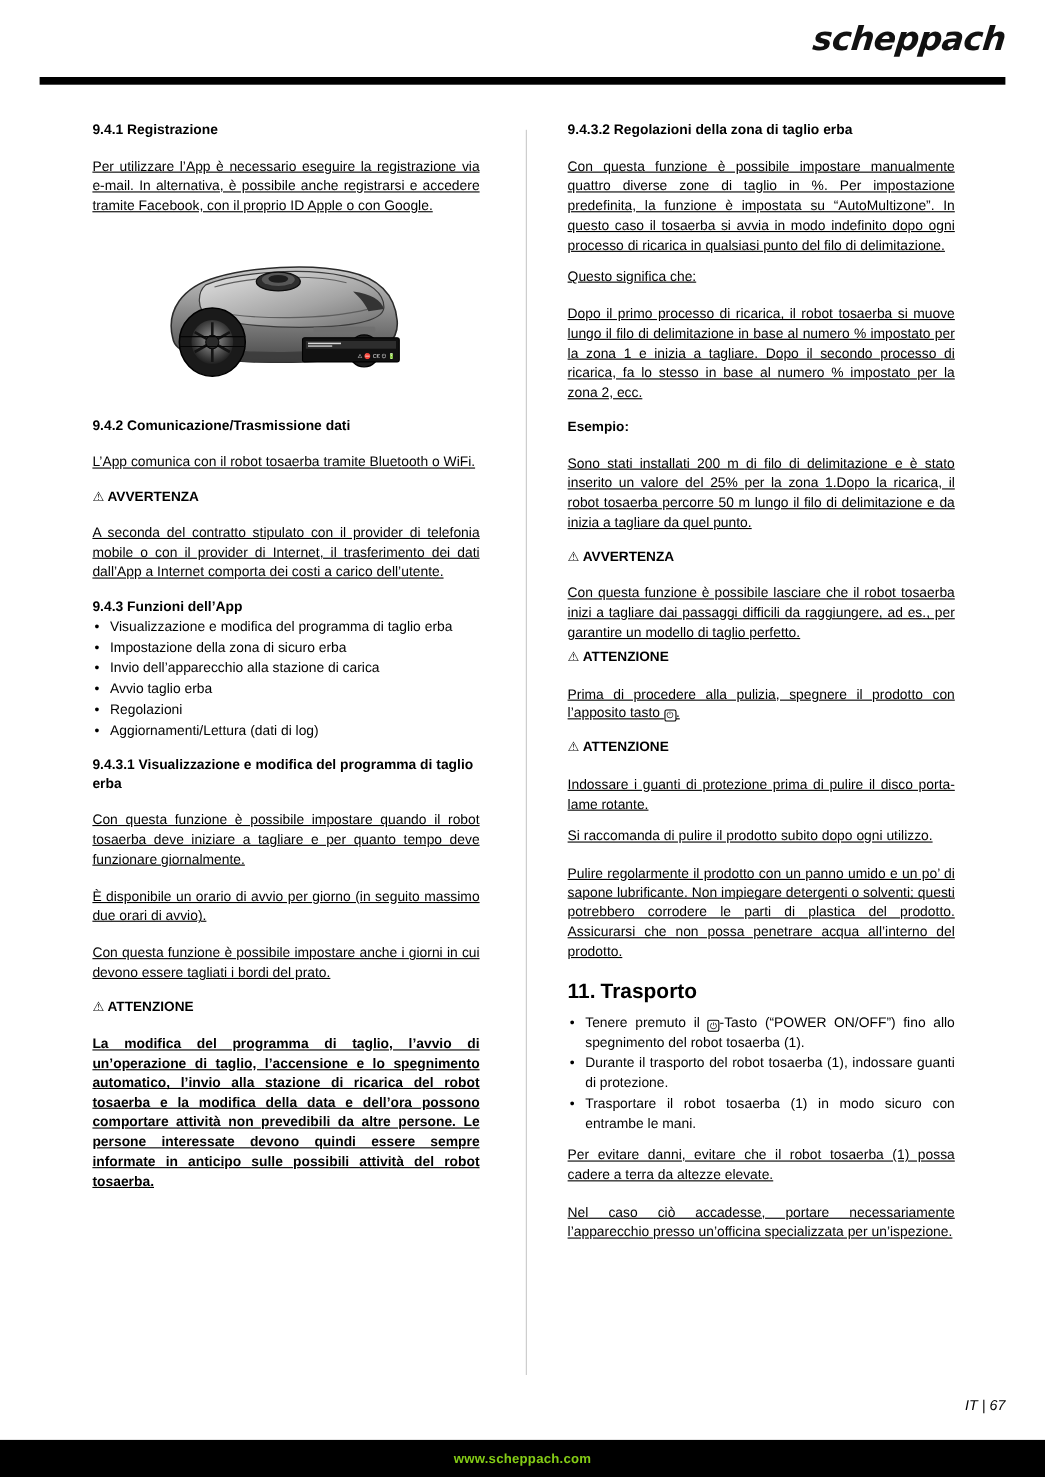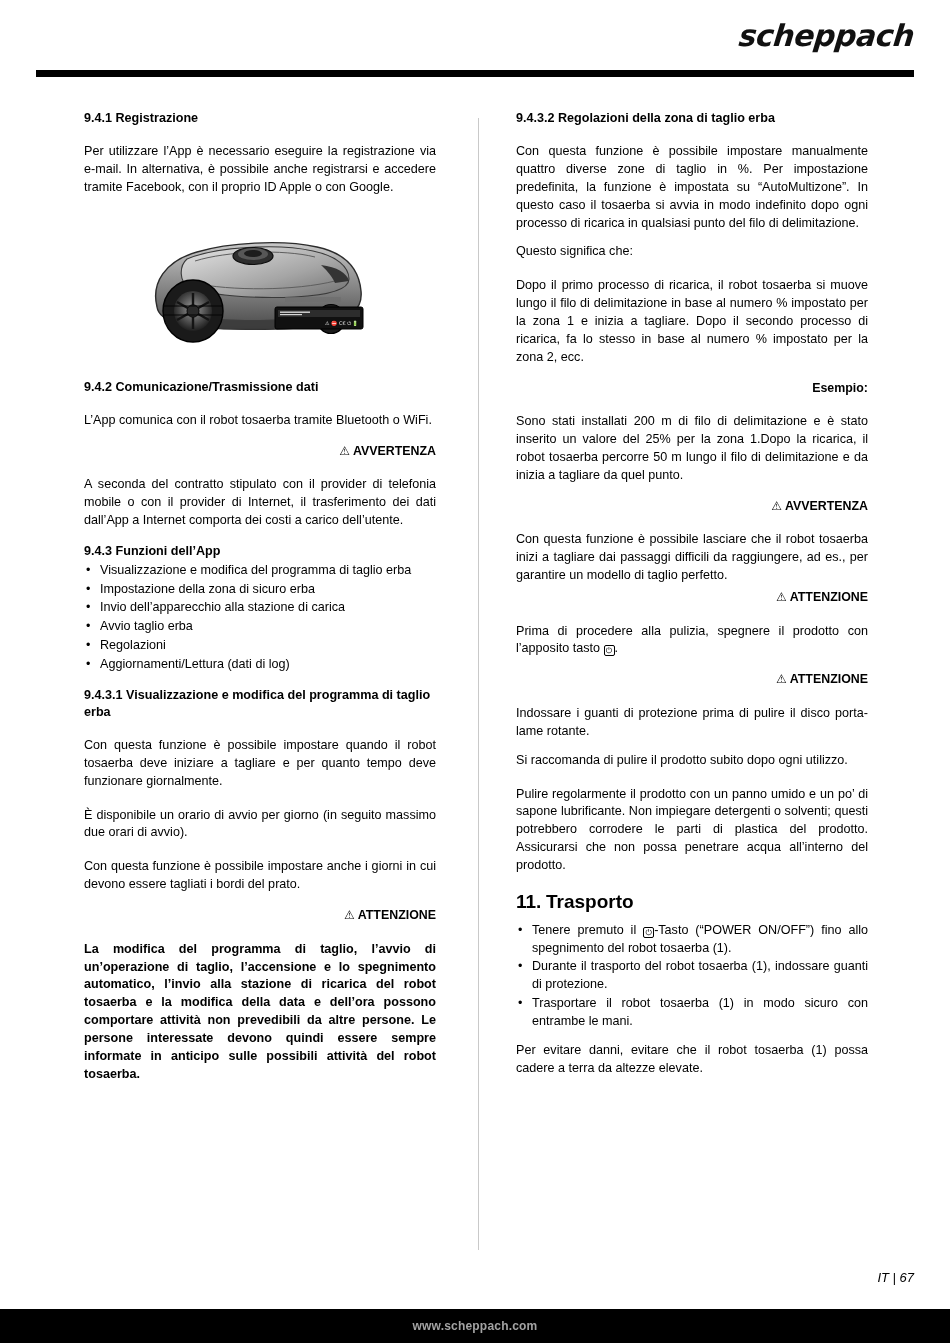--- a/index.html
+++ b/index.html
@@ -71,27 +71,27 @@
     text-align: left;
   }
   h2.bignum {
     font-size: 19px;
     font-weight: bold;
     margin: 16px 0 8px 0;
     text-align: left;
     line-height: 1.2;
   }
   h2.bignum .n { display: inline-block; min-width: 30px; }
-  p { margin: 16px 0 0 0; text-align: justify; }
+  p { margin: 16px 0 0 0; text-align: justify; text-decoration: underline; }
   p.gap { margin-top: 11px; }
   .warn {
     font-weight: bold;
     font-size: 12.4px;
     margin: 13px 0 1px 0;
-    text-align: right;
+    text-align: left;
   }
   .warn .tri { font-weight: normal; font-size: 12px; }
   .bold-block { font-weight: bold; }
   ul.dots {
     margin: 2px 0 0 0;
     padding: 0 0 0 16px;
     list-style: none;
   }
   ul.dots li {
     position: relative;
@@ -135,21 +135,21 @@
     position: absolute;
     right: 36px; bottom: 58px;
     font-size: 13px;
     font-style: italic;
   }
   .footer-bar {
     position: absolute;
     left: 0; right: 0; bottom: 0;
     height: 34px;
     background: #000;
-    color: #a3a3a3;
+    color: #84cc16;
     font-size: 12px;
     font-weight: bold;
     display: flex;
     align-items: center;
     justify-content: center;
     letter-spacing: 0.2px;
   }
 </style>
 </head>
 <body>
@@ -308,19 +308,20 @@
     <ul class="dots">
       <li>
         <span>Tenere premuto il</span>
         <span class="keycap">⏻</span><span>-Tasto (“POWER ON/OFF”) fino allo spegnimento del robot tosaerba (1).</span>
       </li>
       <li>Durante il trasporto del robot tosaerba (1), indossare guanti di protezione.</li>
       <li>Trasportare il robot tosaerba (1) in modo sicuro con entrambe le mani.</li>
     </ul>
 
     <p class="gap">Per evitare danni, evitare che il robot tosaerba (1) possa cadere a terra da altezze elevate.</p>
+    <p>Nel caso ciò accadesse, portare necessariamente l’apparecchio presso un’officina specializzata per un’ispezione.</p>
   </div>
 </div>
 
 <div class="page-num">IT | 67</div>
 <div class="footer-bar">
   <span>www.scheppach.com</span>
 </div>
 
 </body></html>

